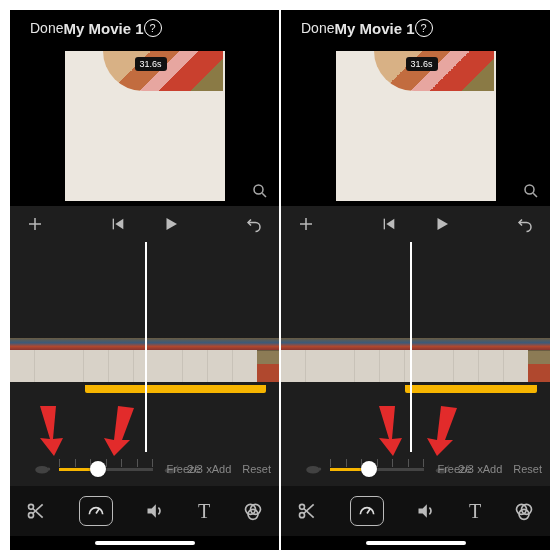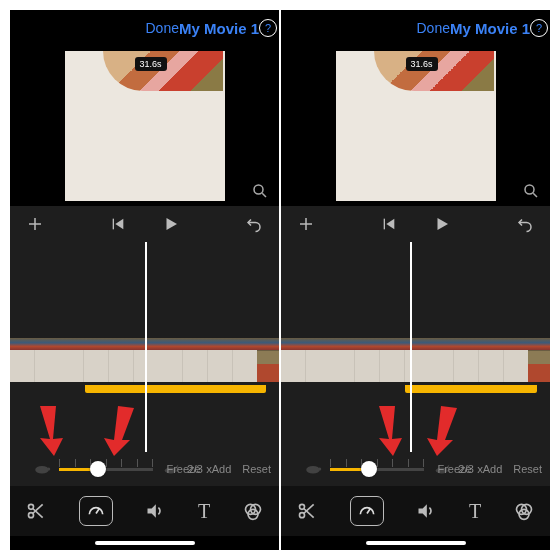--- a/index.html
+++ b/index.html
@@ -1,20 +1,20 @@
 <!DOCTYPE html>
 <html><head>
 <meta charset="utf-8">
 <style>
   *{box-sizing:border-box;margin:0;padding:0;font-family:-apple-system,Helvetica,Arial,sans-serif;}
   body{width:560px;height:560px;background:#fff;position:relative;}
   .wrap{position:absolute;top:10px;left:10px;width:540px;height:540px;display:flex;gap:2px;}
   .pane{flex:1;background:#000;display:flex;flex-direction:column;position:relative;overflow:hidden;}
   
-  .topbar{height:36px;display:flex;align-items:center;justify-content:flex-end;padding:0 2px;color:#3b82f6;font-size:14px;}
+  .topbar{height:36px;display:flex;align-items:center;justify-content:flex-start;padding:0 20px;color:#e5e5e5;font-size:14px;}
   .topbar .title{font-weight:600;font-size:15px;}
   .help{width:18px;height:18px;border:1.2px solid #fff;border-radius:50%;display:flex;align-items:center;justify-content:center;font-size:11px;}
   
   .preview{height:160px;display:flex;align-items:center;justify-content:center;position:relative;}
   .thumb{width:160px;height:150px;background:#ece7df;position:relative;overflow:hidden;}
   .thumb .food{position:absolute;top:0;left:38px;width:120px;height:40px;background:linear-gradient(135deg,#d8b185 0 30%,#c26c3f 30% 48%,#e7a6a0 48% 60%,#c9402e 60% 80%,#8a7a45 80% 100%);border-bottom-left-radius:40px;}
   .badge{position:absolute;top:6px;left:70px;background:#111;color:#fff;font-size:9px;padding:2px 5px;border-radius:3px;}
   .zoom{position:absolute;right:10px;bottom:6px;color:#bbb;}
   .zoom svg{width:18px;height:18px;}
   

